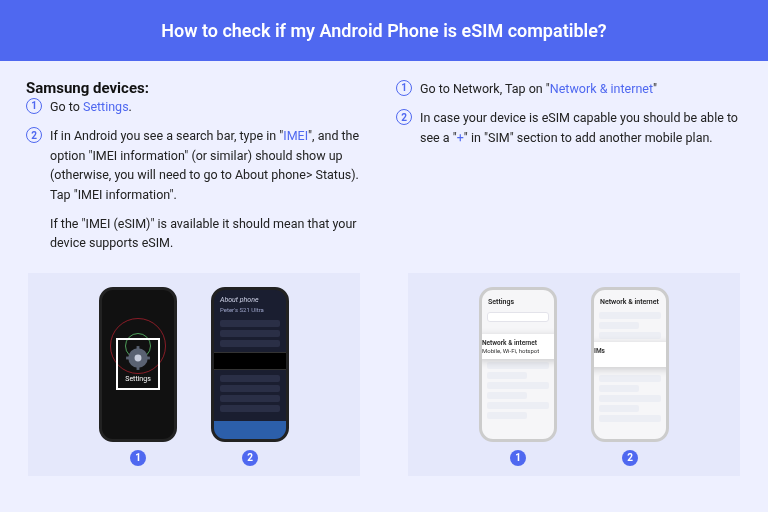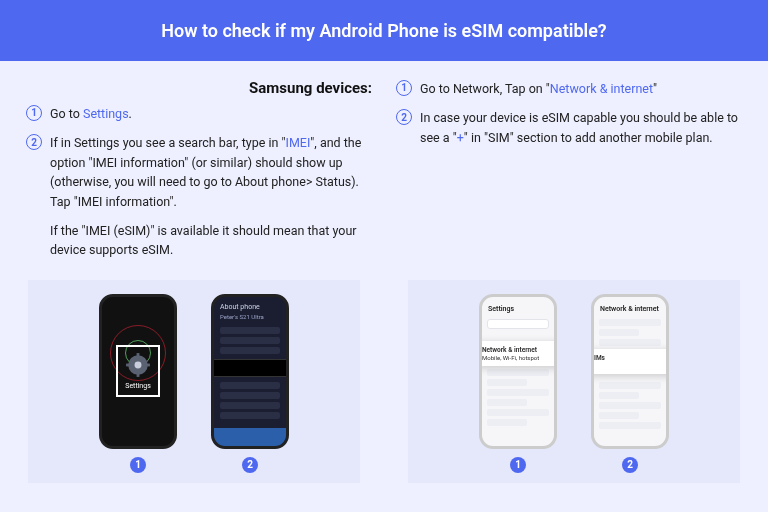--- a/index.html
+++ b/index.html
@@ -1,38 +1,38 @@
 <!DOCTYPE html>
 <html><head>
 <meta charset="utf-8">
 <style>
 * { margin:0; padding:0; box-sizing:border-box; }
 body { font-family: -apple-system, BlinkMacSystemFont, "Segoe UI", Roboto, sans-serif; background:#eef0ff; width:768px; height:512px; overflow:hidden; }
 .banner { background:#4f68f0; color:#fff; text-align:center; padding:20px 6px; font-size:18px; font-weight:600; }
 .cols { display:flex; gap:24px; padding:18px 26px 8px; }
 .col { flex:1; }
-.col h3 { font-size:15px; font-weight:700; color:#111; margin-bottom:7px;text-align:right; }
+.col h3 { font-size:15px; font-weight:700; color:#111; margin-bottom:0; }
 .step { display:flex; gap:8px; margin-bottom:10px; font-size:12.5px; line-height:1.55; color:#222; }
 .num { flex-shrink:0; width:16px; height:16px; border-radius:50%; border:1.5px solid #4f68f0; color:#4f68f0; font-size:10px; font-weight:700; display:flex; align-items:center; justify-content:center; margin-top:1px; }
 .step .body { flex:1; }
 .lnk { color:#4f68f0; }
 .note { margin-left:24px; font-size:12.5px; line-height:1.55; color:#222; margin-bottom:8px; }
 .phonerow { display:flex; gap:34px; padding:14px 18px 10px; background:#e5e8fb; margin:4px 14px 0; justify-content:center; }
 .pcol { display:flex; flex-direction:column; align-items:center; gap:8px; }
 .phone { width:78px; height:155px; border-radius:14px; background:#111; position:relative; border:3px solid #222; overflow:hidden; }
 .phone.light { background:#f6f6f8; border-color:#ccc; }
 .badge { width:16px; height:16px; border-radius:50%; background:#4f68f0; color:#fff; font-size:10px; font-weight:700; display:flex; align-items:center; justify-content:center; }
 
 .gearwrap { position:absolute; top:50%; left:50%; transform:translate(-50%,-50%); width:44px; height:52px; border:2px solid #fff; display:flex; flex-direction:column; align-items:center; justify-content:center; gap:4px; }
 .gearwrap svg { width:26px; height:26px; }
 .gearwrap span { color:#fff; font-size:7px; }
 .ring { position:absolute; top:28px; left:50%; transform:translateX(-50%); width:56px; height:56px; border-radius:50%; border:1px solid rgba(255,40,60,.5); }
 .ring2 { width:26px; height:26px; top:43px; border-color:rgba(120,255,140,.6); }
 
-.ap-title { color:#cfd3e8; font-size:7px; padding:6px 6px 2px; }
+.ap-title { color:#cfd3e8; font-size:7px; padding:6px 6px 2px;font-style:italic; }
 .ap-sub { color:#9aa1c6; font-size:6px; padding:0 6px 4px; }
 .ap-line { height:7px; margin:3px 6px; background:#2a2f46; border-radius:2px; }
 .ap-bar { position:absolute; left:-5px; right:-5px; top:62px; height:18px; background:#000; border:1px solid #333; }
 .ap-foot { position:absolute; bottom:0; left:0; right:0; height:18px; background:#2c5faa; }
 
 .lp-title { font-size:7px; padding:8px 6px 3px; font-weight:600; color:#222; }
 .chip { margin:3px 5px; height:10px; background:#fff; border:1px solid #e3e3ea; border-radius:3px; }
 .row { margin:3px 5px; height:7px; background:#eceef4; border-radius:2px; }
 .row.s { width:55%; }
 .pop { position:absolute; left:-6px; right:-14px; top:44px; background:#fff; border-radius:4px; box-shadow:0 2px 8px rgba(0,0,0,.18); padding:5px 6px; font-size:6px; color:#333; }
@@ -46,21 +46,21 @@
 
 <div class="cols">
   <div class="col">
     <h3>Samsung devices:</h3>
     <div class="step">
       <div class="num">1</div>
       <div class="body"><span>Go to </span><span class="lnk">Settings</span><span>.</span></div>
     </div>
     <div class="step">
       <div class="num">2</div>
-      <div class="body"><span>If in Settings you see a search bar, type in "</span><span class="lnk">IMEI</span><span>", and the option "IMEI information" (or similar) should show up (otherwise, you will need to go to About phone&gt; Status). Tap "IMEI information".</span></div>
+      <div class="body"><span>If in Android you see a search bar, type in "</span><span class="lnk">IMEI</span><span>", and the option "IMEI information" (or similar) should show up (otherwise, you will need to go to About phone&gt; Status). Tap "IMEI information".</span></div>
     </div>
     <div class="note">If the "IMEI (eSIM)" is available it should mean that your device supports eSIM.</div>
   </div>
 
   <div class="col">
     <div class="step">
       <div class="num">1</div>
       <div class="body"><span>Go to Network, Tap on "</span><span class="lnk">Network &amp; internet</span><span>"</span></div>
     </div>
     <div class="step">

